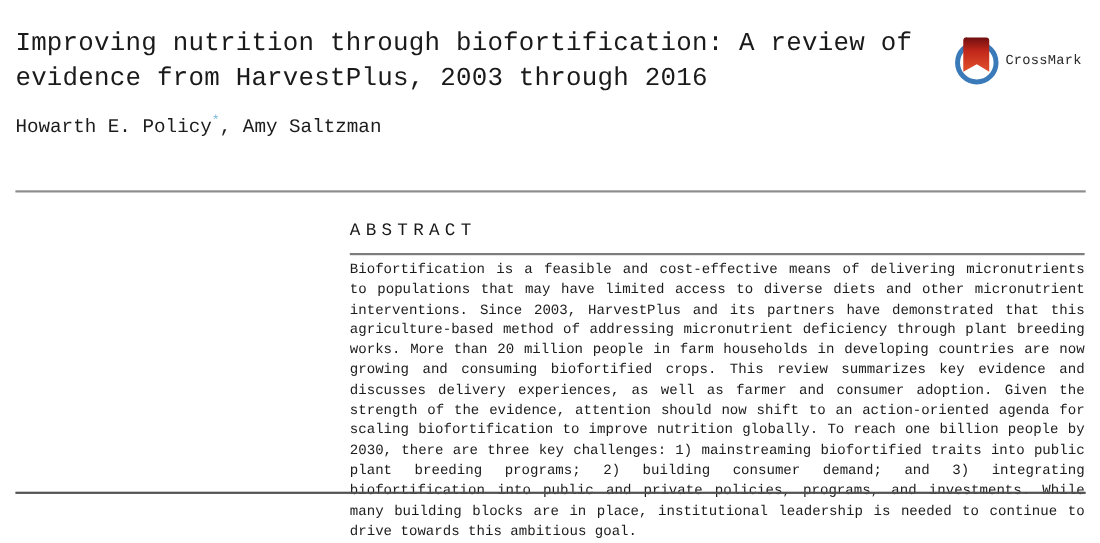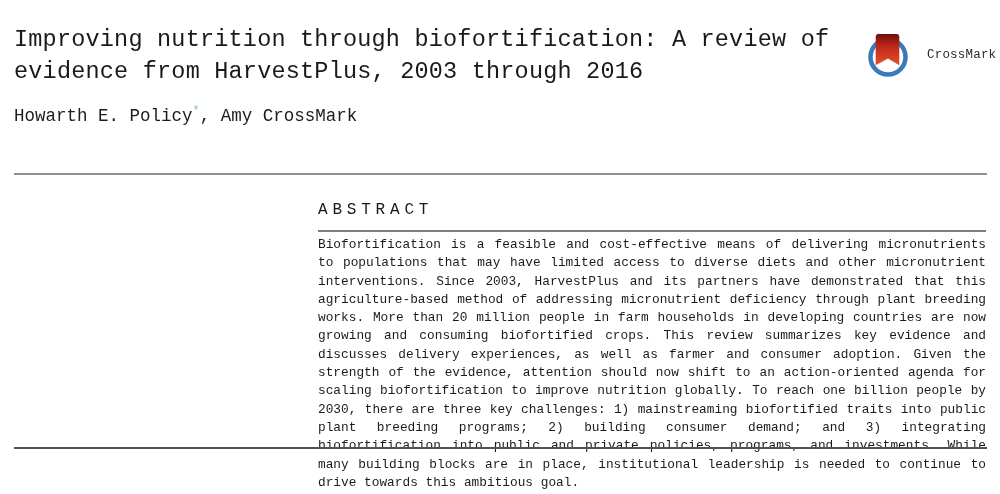--- a/index.html
+++ b/index.html
@@ -25,21 +25,21 @@
     letter-spacing: 0.2px;
     color: #1a1a1a;
   }
 
   .crossmark {
     position: absolute;
     left: 867px;
     top: 32px;
     display: flex;
     align-items: center;
-    gap: 18px;
+    gap: 5px;
     cursor: pointer;
   }
   .crossmark svg { display: block; }
   .crossmark-label {
     font-size: 12.5px;
     color: #2b2b2b;
     letter-spacing: 0.2px;
   }
 
   .authors {
@@ -112,21 +112,21 @@
           <stop offset="40%" stop-color="#c1271a"></stop>
           <stop offset="100%" stop-color="#e2512d"></stop>
         </linearGradient>
       </defs>
       <circle cx="21" cy="25" r="17.5" fill="#ffffff" stroke-width="4.5" stroke="#3a7ab8"></circle>
       <path d="M12.6 2 h16.8 a2.9 2.9 0 0 1 2.9 2.9 V33.2 L21 26.4 L8.7 33.2 V4.9 A2.9 2.9 0 0 1 12.6 2 Z" fill="url(#bmgrad)"></path>
     </svg>
     <span class="crossmark-label">CrossMark</span>
   </div>
 
-  <div class="authors"><span>Howarth E. Policy</span><sup class="asterisk">*</sup><span>, </span><span>Amy CrossMark</span></div>
+  <div class="authors"><span>Howarth E. Policy</span><sup class="asterisk">*</sup><span>, </span><span>Amy Saltzman</span></div>
 
 
   <hr class="rule rule-header">
 
   <div class="abstract-heading">ABSTRACT</div>
 
   <hr class="rule rule-abstract">
 
   <p class="abstract-body">Biofortification is a feasible and cost-effective means of delivering micronutrients to populations that may have limited access to diverse diets and other micronutrient interventions. Since 2003, HarvestPlus and its partners have demonstrated that this agriculture-based method of addressing micronutrient deficiency through plant breeding works. More than 20 million people in farm households in developing countries are now growing and consuming biofortified crops. This review summarizes key evidence and discusses delivery experiences, as well as farmer and consumer adoption. Given the strength of the evidence, attention should now shift to an action-oriented agenda for scaling biofortification to improve nutrition globally. To reach one billion people by 2030, there are three key challenges: 1) mainstreaming biofortified traits into public plant breeding programs; 2) building consumer demand; and 3) integrating biofortification into public and private policies, programs, and investments. While many building blocks are in place, institutional leadership is needed to continue to drive towards this ambitious goal.</p>
 

